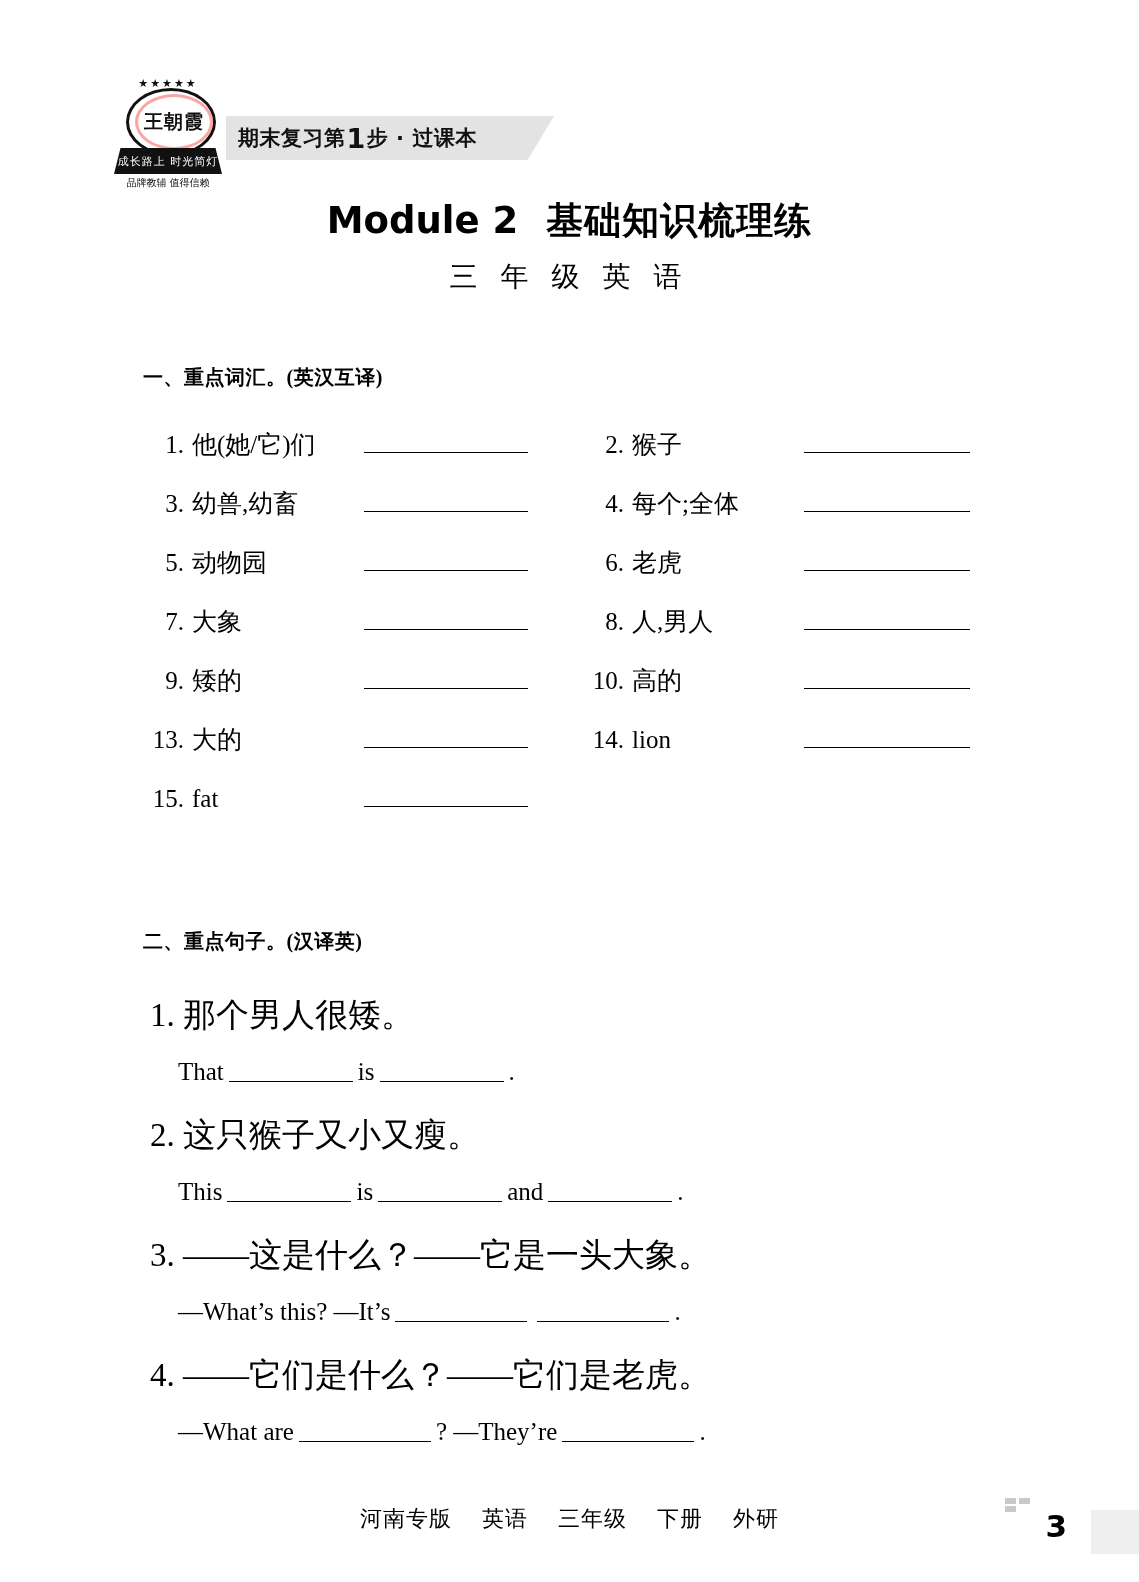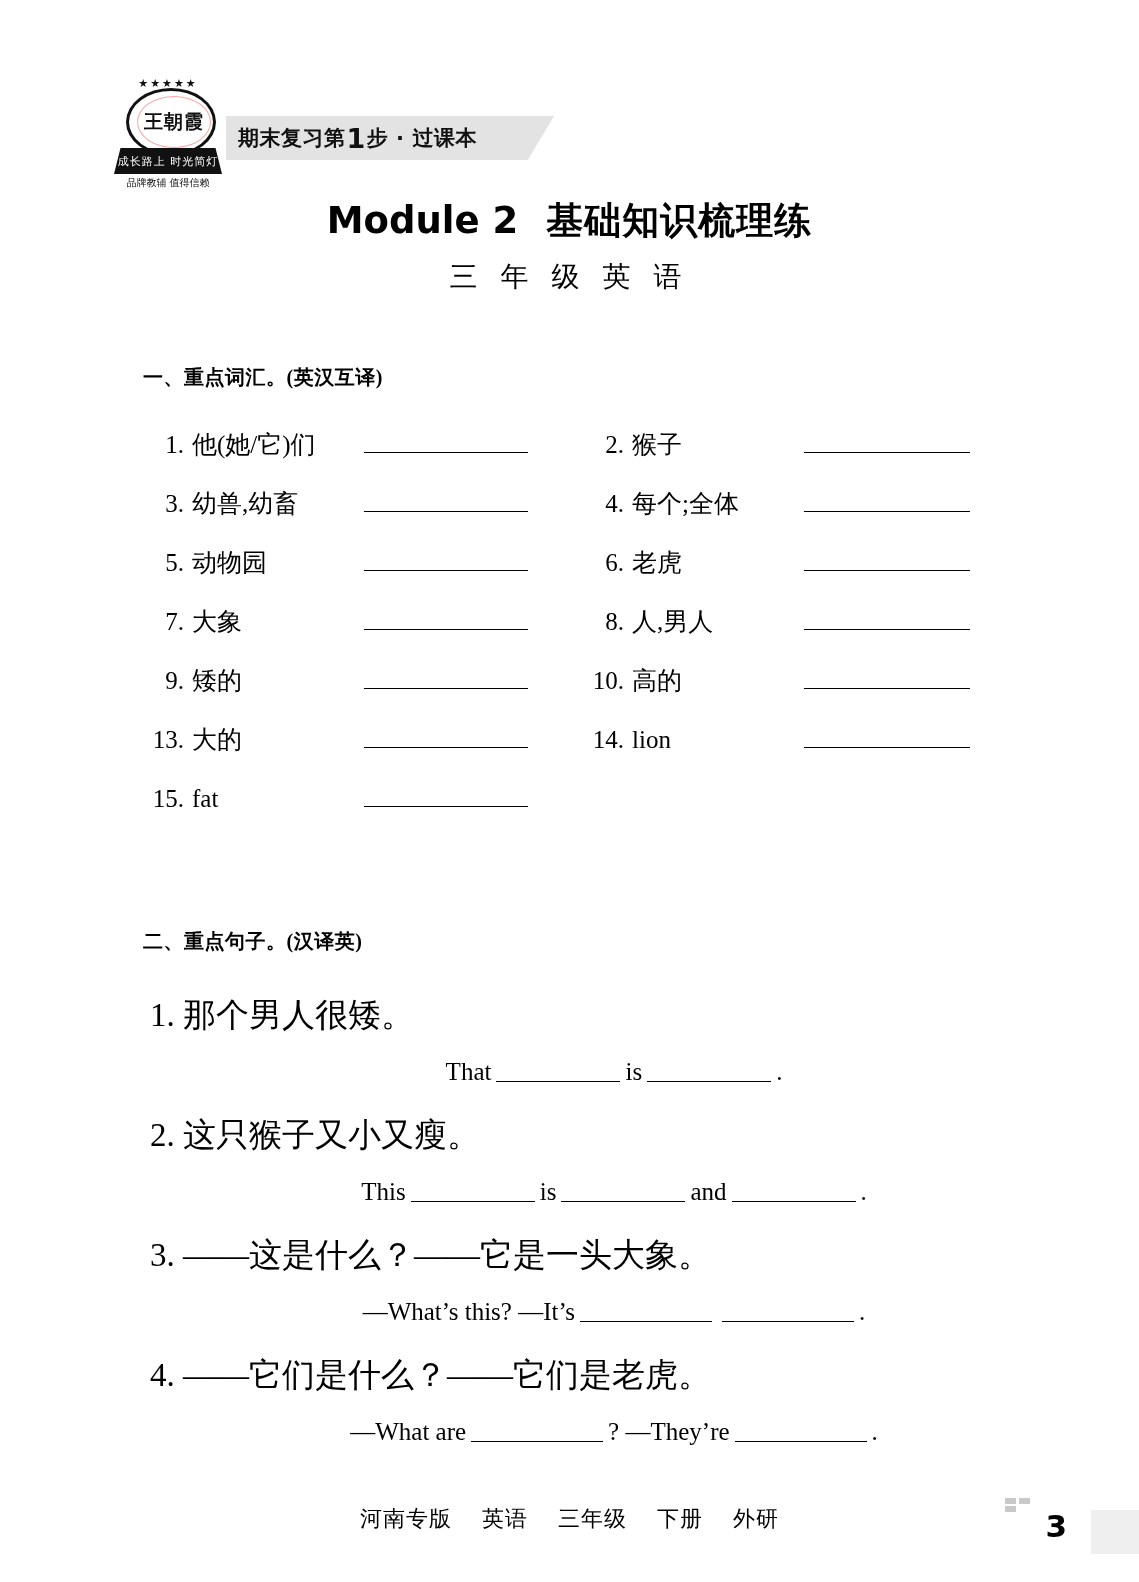--- a/index.html
+++ b/index.html
@@ -40,21 +40,21 @@
     border: 3px solid #111;
     border-radius: 50%;
     background: #fff;
     display: flex;
     align-items: center;
     justify-content: center;
   }
   .logo-oval-inner {
     width: 72px;
     height: 50px;
-    border: 1px solid #fca5a5;
+    border: 3px solid #fca5a5;
     border-radius: 50%;
     display: flex;
     align-items: center;
     justify-content: center;
     font-family: "DejaVu Sans", sans-serif;
     font-weight: bold;
     font-size: 19px;
     letter-spacing: 1px;
     color: #111;
     margin-left: 6px;
@@ -217,21 +217,20 @@
     font-size: 33px;
     line-height: 54px;
     white-space: nowrap;
   }
   .s-en {
     font-size: 25px;
     line-height: 60px;
     padding-left: 28px;
     white-space: nowrap;
     font-family: "Liberation Serif", serif;
-    text-align: center;
   }
   .blank-sm {
     display: inline-block;
     width: 124px;
     border-bottom: 1.6px solid #000;
     height: 26px;
     margin: 0 5px;
     vertical-align: -2px;
   }
   .blank-md {

